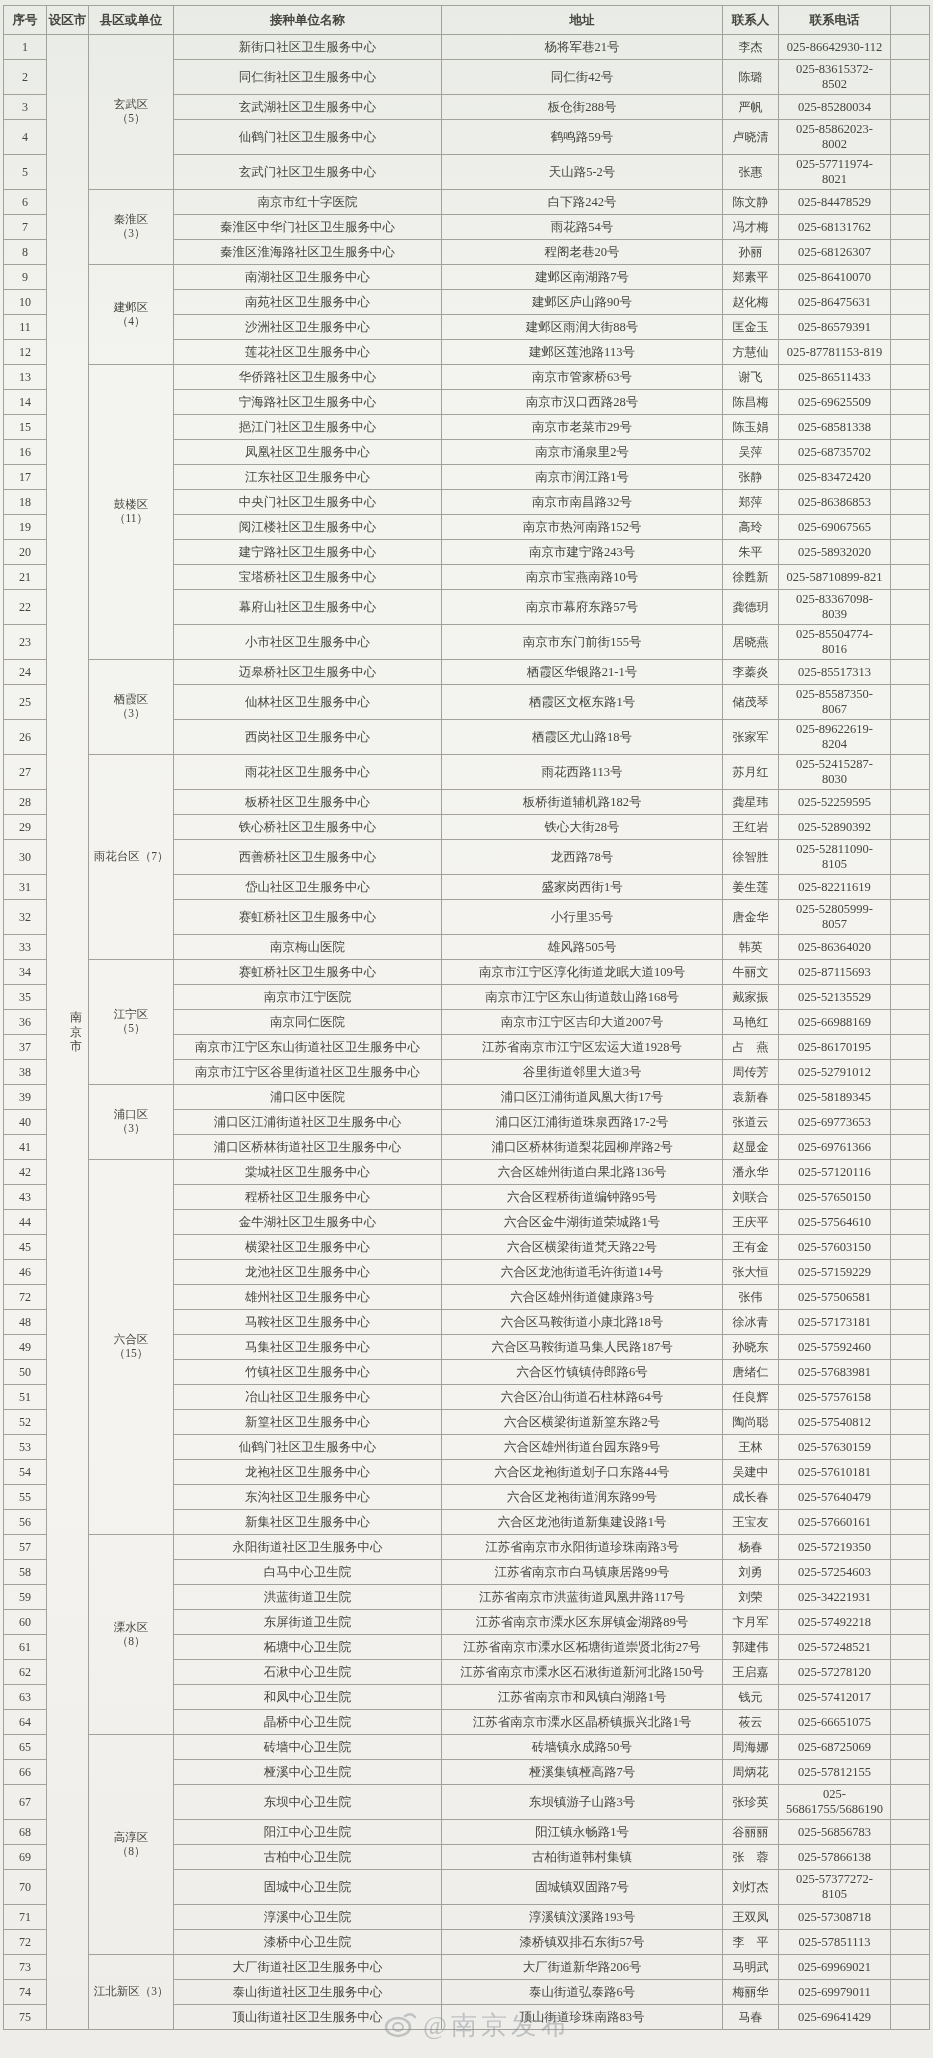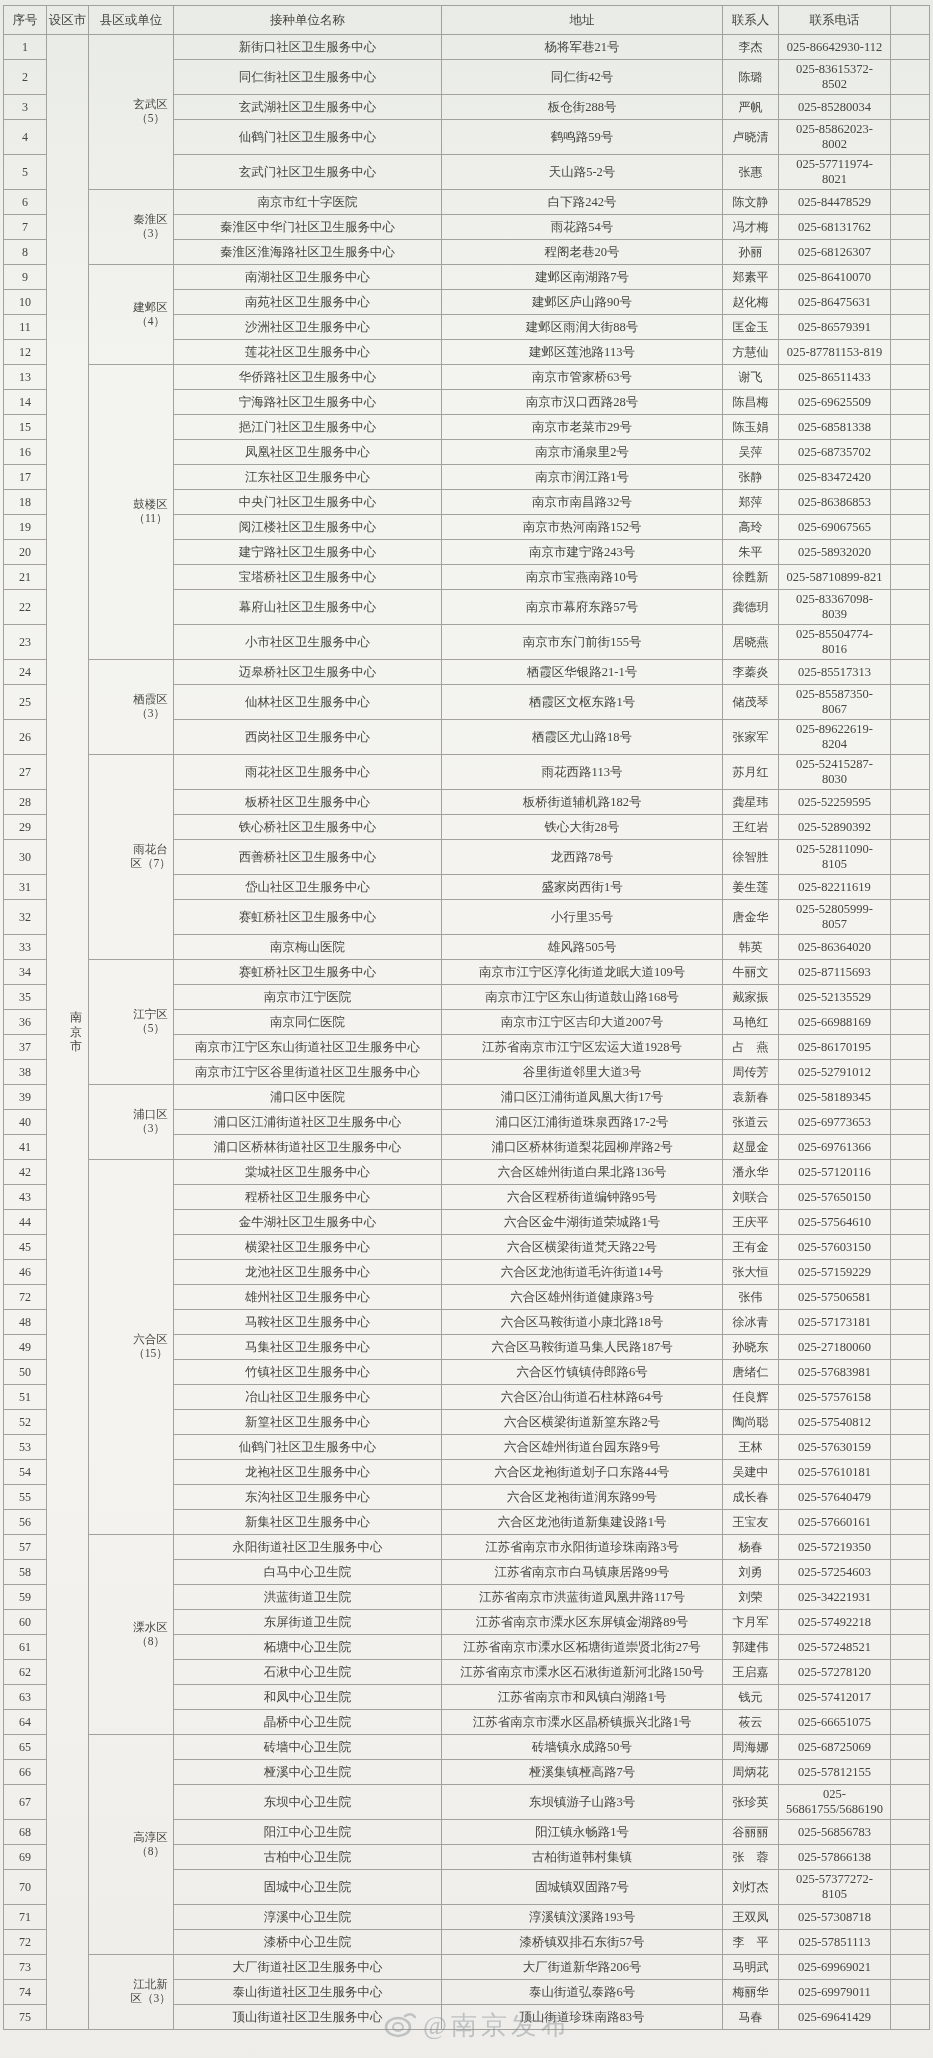--- a/index.html
+++ b/index.html
@@ -20,25 +20,25 @@
     border: 1px solid #a2a29b;
     text-align: center;
     vertical-align: middle;
     color: #46463f;
     font-size: 12.5px;
     line-height: 1.2;
     padding: 2px 1px;
     overflow: hidden;
     word-break: break-all;
   }
-  thead th { height: 24px; font-weight: normal; font-size: 12.5px; }
+  thead th { height: 24px; font-weight: bold; font-size: 12.5px; }
   tbody td { height: 20px; }
   .c-no      { font-size: 12px; }
   .c-city    { font-size: 12px; padding-left: 18px; }
-  .c-district{ font-size: 11.5px; white-space: pre-line; padding-left: 40px; }
+  .c-district{ font-size: 11.5px; white-space: pre-line; }
   .c-name    { font-size: 12.5px; }
   .c-addr    { font-size: 12.5px; }
   .c-contact { font-size: 12px; }
   .c-phone   { font-size: 12.5px; white-space: pre-line; }
   .c-extra   { }
   .watermark {
     position: absolute;
     left: 383px; top: 2008px;
     display: flex; align-items: flex-start; gap: 6px;
     color: rgba(125, 133, 140, 0.42);
@@ -487,21 +487,21 @@
           <td class="c-addr">六合区马鞍街道小康北路18号</td>
           <td class="c-contact">徐冰青</td>
           <td class="c-phone">025-57173181</td>
           <td class="c-extra"></td>
         </tr>
         <tr>
           <td class="c-no">49</td>
           <td class="c-name">马集社区卫生服务中心</td>
           <td class="c-addr">六合区马鞍街道马集人民路187号</td>
           <td class="c-contact">孙晓东</td>
-          <td class="c-phone">025-27180060</td>
+          <td class="c-phone">025-57592460</td>
           <td class="c-extra"></td>
         </tr>
         <tr>
           <td class="c-no">50</td>
           <td class="c-name">竹镇社区卫生服务中心</td>
           <td class="c-addr">六合区竹镇镇侍郎路6号</td>
           <td class="c-contact">唐绪仁</td>
           <td class="c-phone">025-57683981</td>
           <td class="c-extra"></td>
         </tr>

